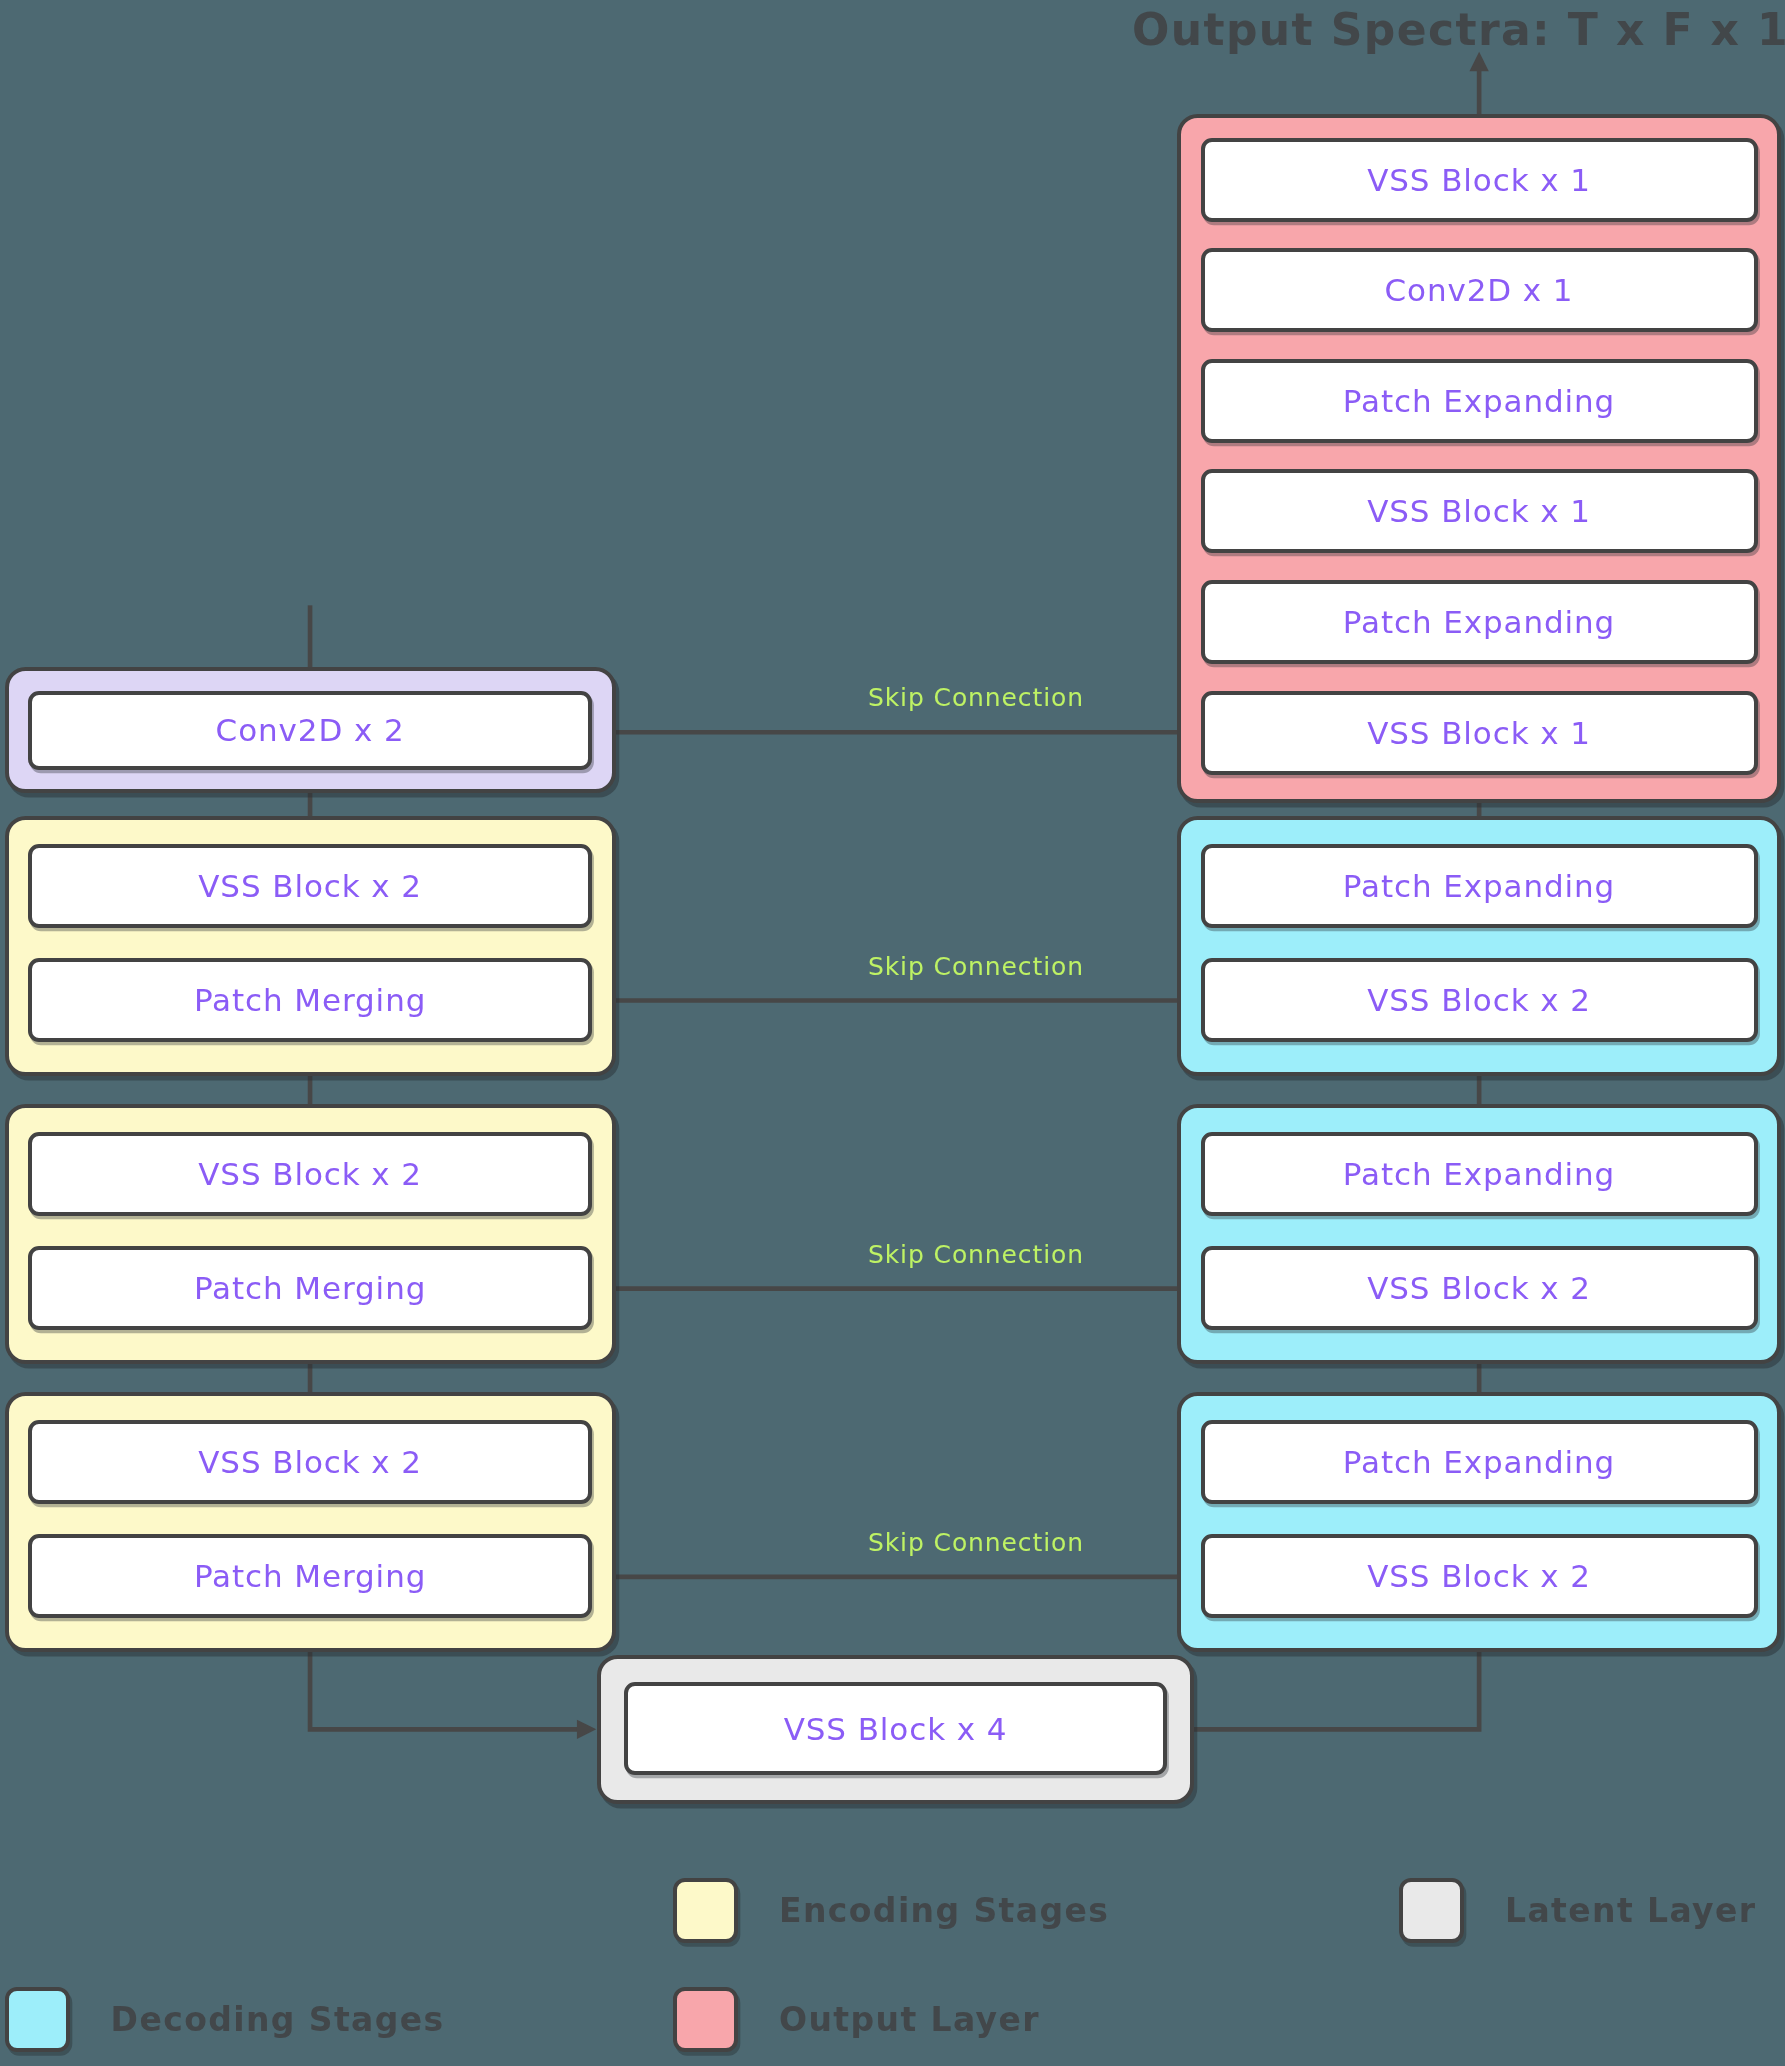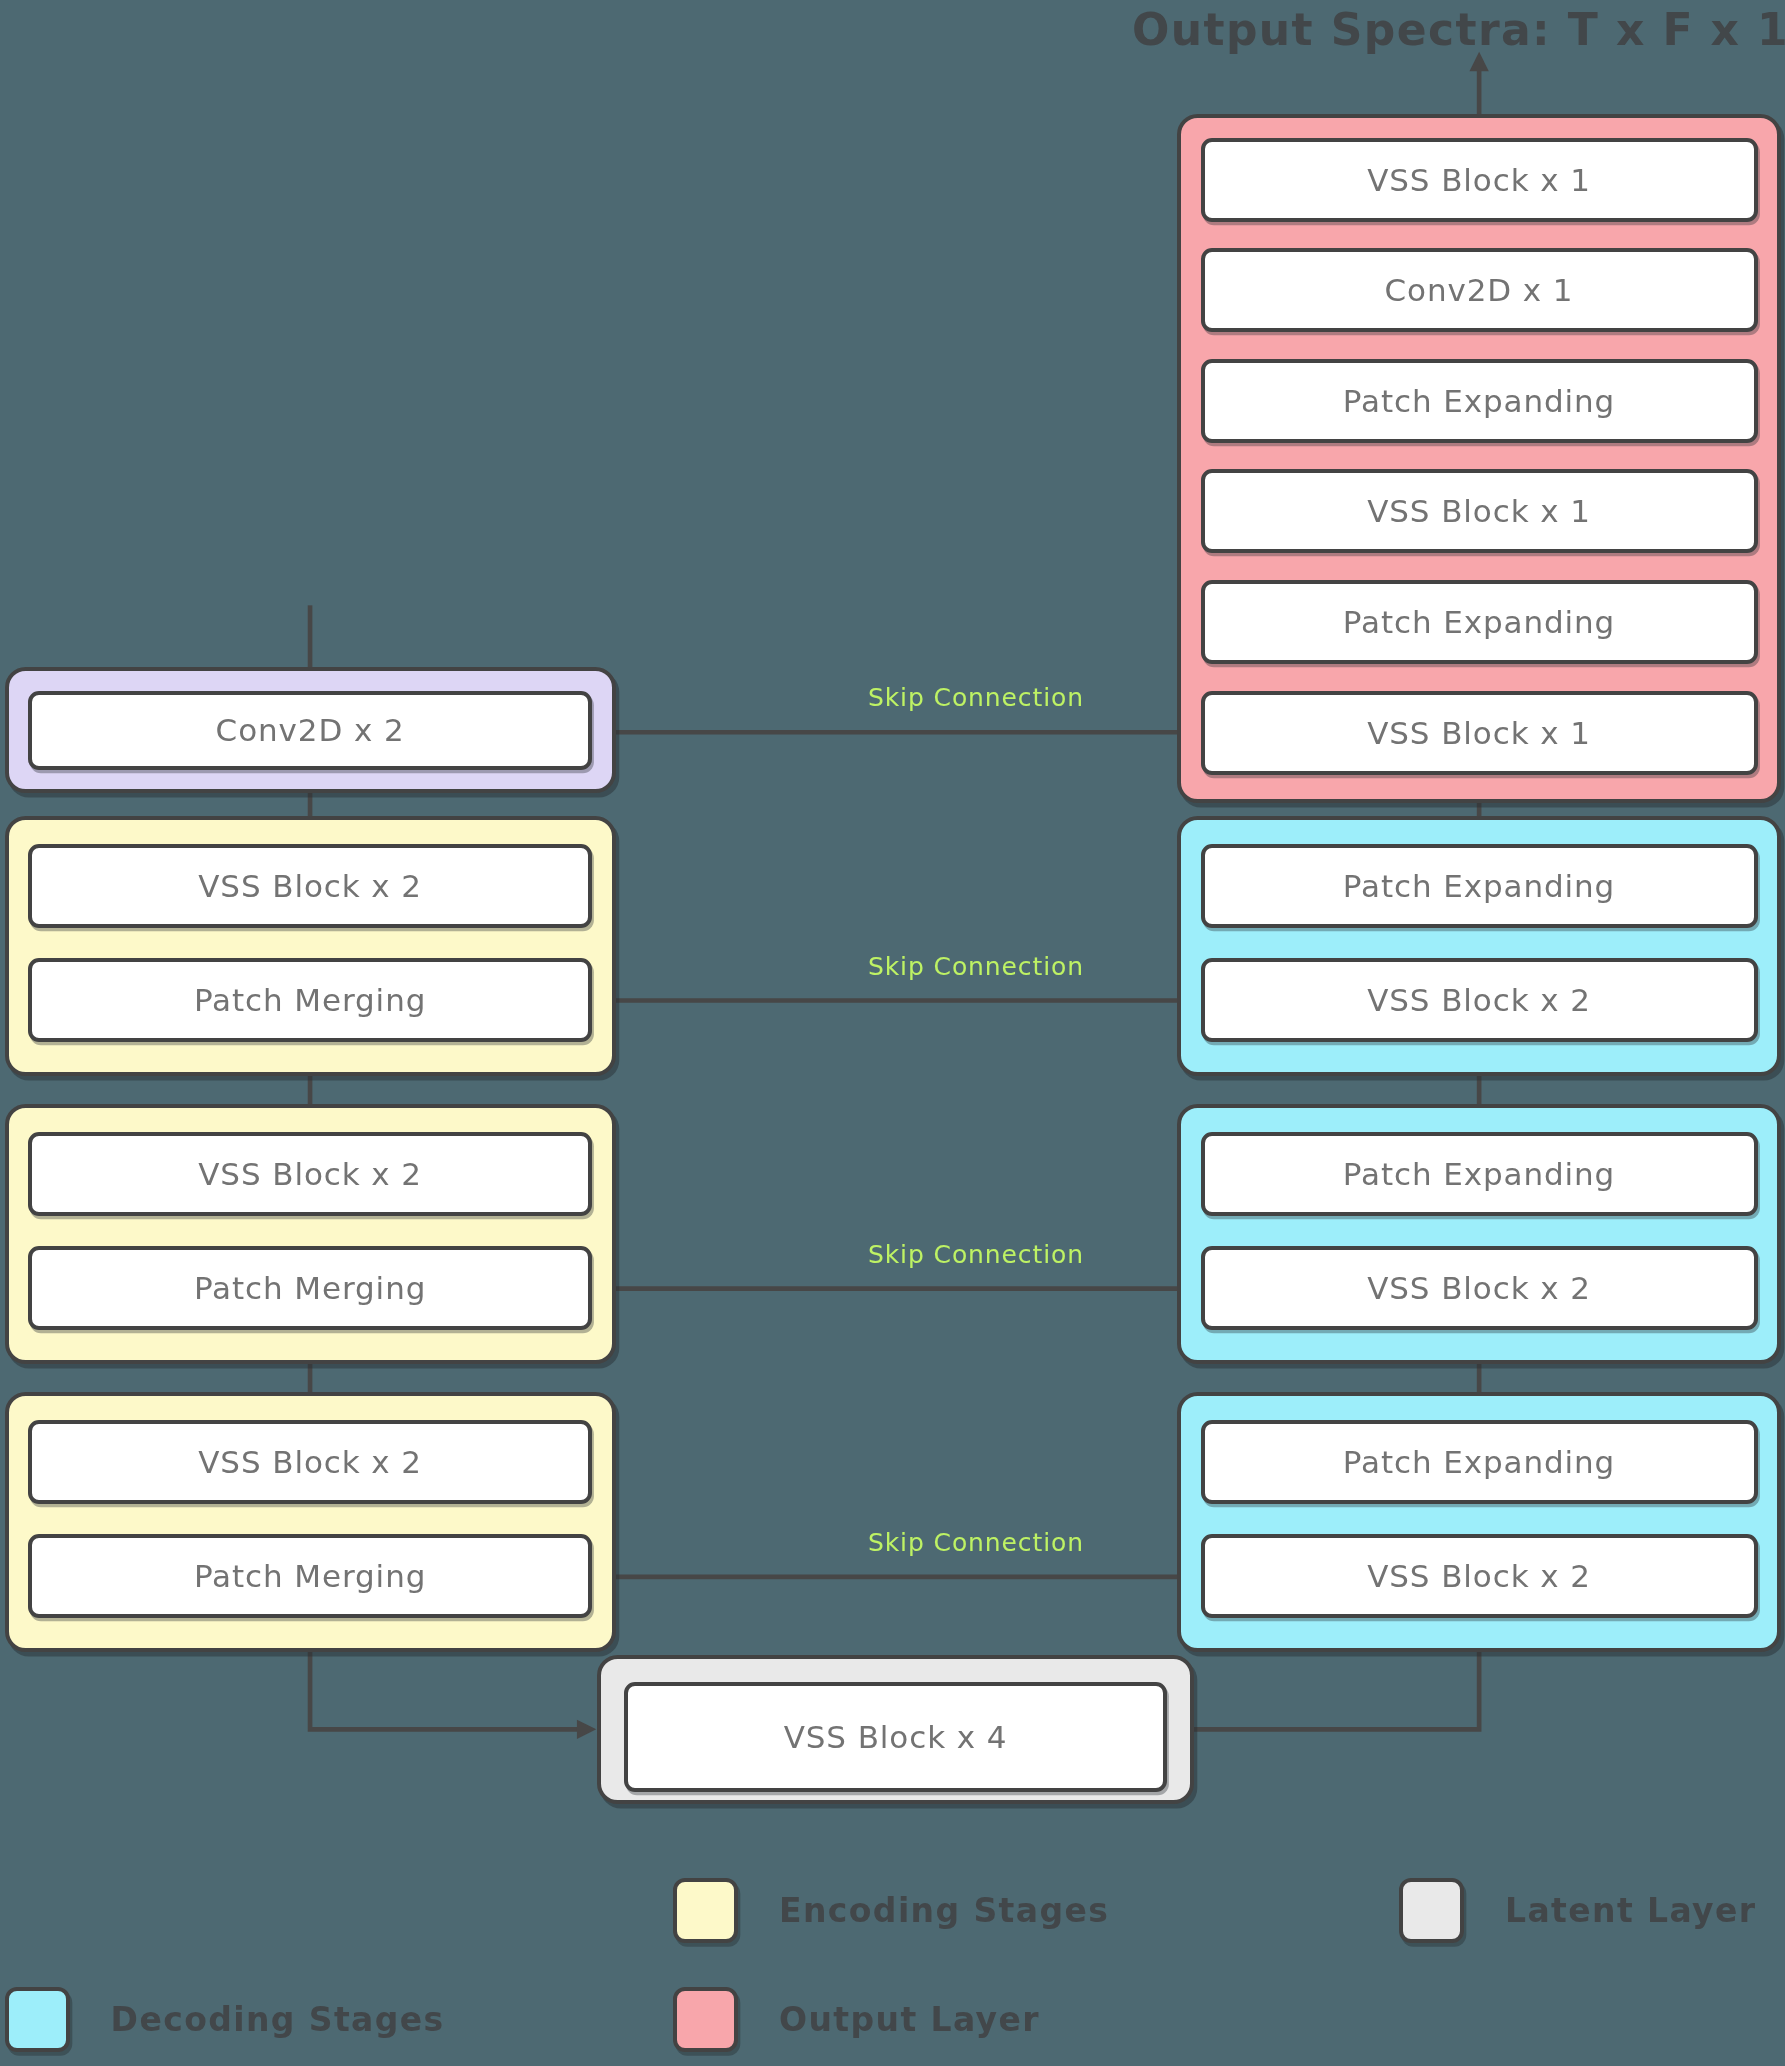--- a/index.html
+++ b/index.html
@@ -8,21 +8,21 @@
   .wires{position:absolute;left:0;top:0;z-index:1;}
   .container{position:absolute;border:4.6px solid #434343;border-radius:20.5px;box-sizing:border-box;
              box-shadow:3.3px 4.6px 0 rgba(38,44,48,.45);z-index:2;}
   .c-purple{background:#ddd6f5;}
   .c-yellow{background:#fdf9c9;}
   .c-cyan{background:#9deefa;}
   .c-pink{background:#f8a6ab;}
   .c-gray{background:#e9e9e9;}
   .box{position:absolute;background:#ffffff;border:4.2px solid #434343;border-radius:11px;box-sizing:border-box;
        display:flex;align-items:center;justify-content:center;
-       font-size:31px;letter-spacing:0.9px;color:#737373;z-index:3;
+       font-size:31px;letter-spacing:0.9px;color:#8b5cf6;z-index:3;
        box-shadow:1.9px 3.3px 0 rgba(38,44,48,.35);white-space:nowrap;}
   .heading{position:absolute;font-size:44px;letter-spacing:1.4px;color:#42474a;font-weight:bold;z-index:4;white-space:nowrap;}
   .skip-label{position:absolute;width:381px;text-align:right;font-size:25px;letter-spacing:0.9px;color:#bef264;z-index:4;}
   .legend-item{position:absolute;display:flex;align-items:center;z-index:4;}
   .swatch{width:65px;height:65px;border:4.6px solid #434343;border-radius:12px;box-sizing:border-box;
           box-shadow:2.3px 3.7px 0 rgba(38,44,48,.4);}
   .legend-label{margin-left:41px;font-size:33px;letter-spacing:1.4px;color:#42474a;font-weight:bold;white-space:nowrap;}
 </style>
 </head>
 <body>
@@ -87,21 +87,21 @@
   <div class="container c-yellow" style="left:4.6px;top:1104px;width:611px;height:260px;">
     <div class="box" style="left:19.5px;right:19.5px;top:24px;height:84px;">VSS Block x 2</div>
     <div class="box" style="left:19.5px;right:19.5px;top:138px;height:84px;">Patch Merging</div>
   </div>
   <div class="container c-yellow" style="left:4.6px;top:1392px;width:611px;height:260px;">
     <div class="box" style="left:19.5px;right:19.5px;top:24px;height:84px;">VSS Block x 2</div>
     <div class="box" style="left:19.5px;right:19.5px;top:138px;height:84px;">Patch Merging</div>
   </div>
 
   <div class="container c-gray" style="left:597px;top:1655px;width:597px;height:149px;">
-    <div class="box" style="left:23px;right:23px;top:23px;height:110px;">VSS Block x 4</div>
+    <div class="box" style="left:23px;right:23px;top:23px;height:93px;">VSS Block x 4</div>
   </div>
 
   <div class="container c-pink" style="left:1177px;top:114px;width:604px;height:689px;">
     <div class="box" style="left:19.5px;right:19.5px;top:19.5px;height:84px;">VSS Block x 1</div>
     <div class="box" style="left:19.5px;right:19.5px;top:130px;height:84px;">Conv2D x 1</div>
     <div class="box" style="left:19.5px;right:19.5px;top:241px;height:84px;">Patch Expanding</div>
     <div class="box" style="left:19.5px;right:19.5px;top:351px;height:84px;">VSS Block x 1</div>
     <div class="box" style="left:19.5px;right:19.5px;top:462px;height:84px;">Patch Expanding</div>
     <div class="box" style="left:19.5px;right:19.5px;top:573px;height:84px;">VSS Block x 1</div>
   </div>

